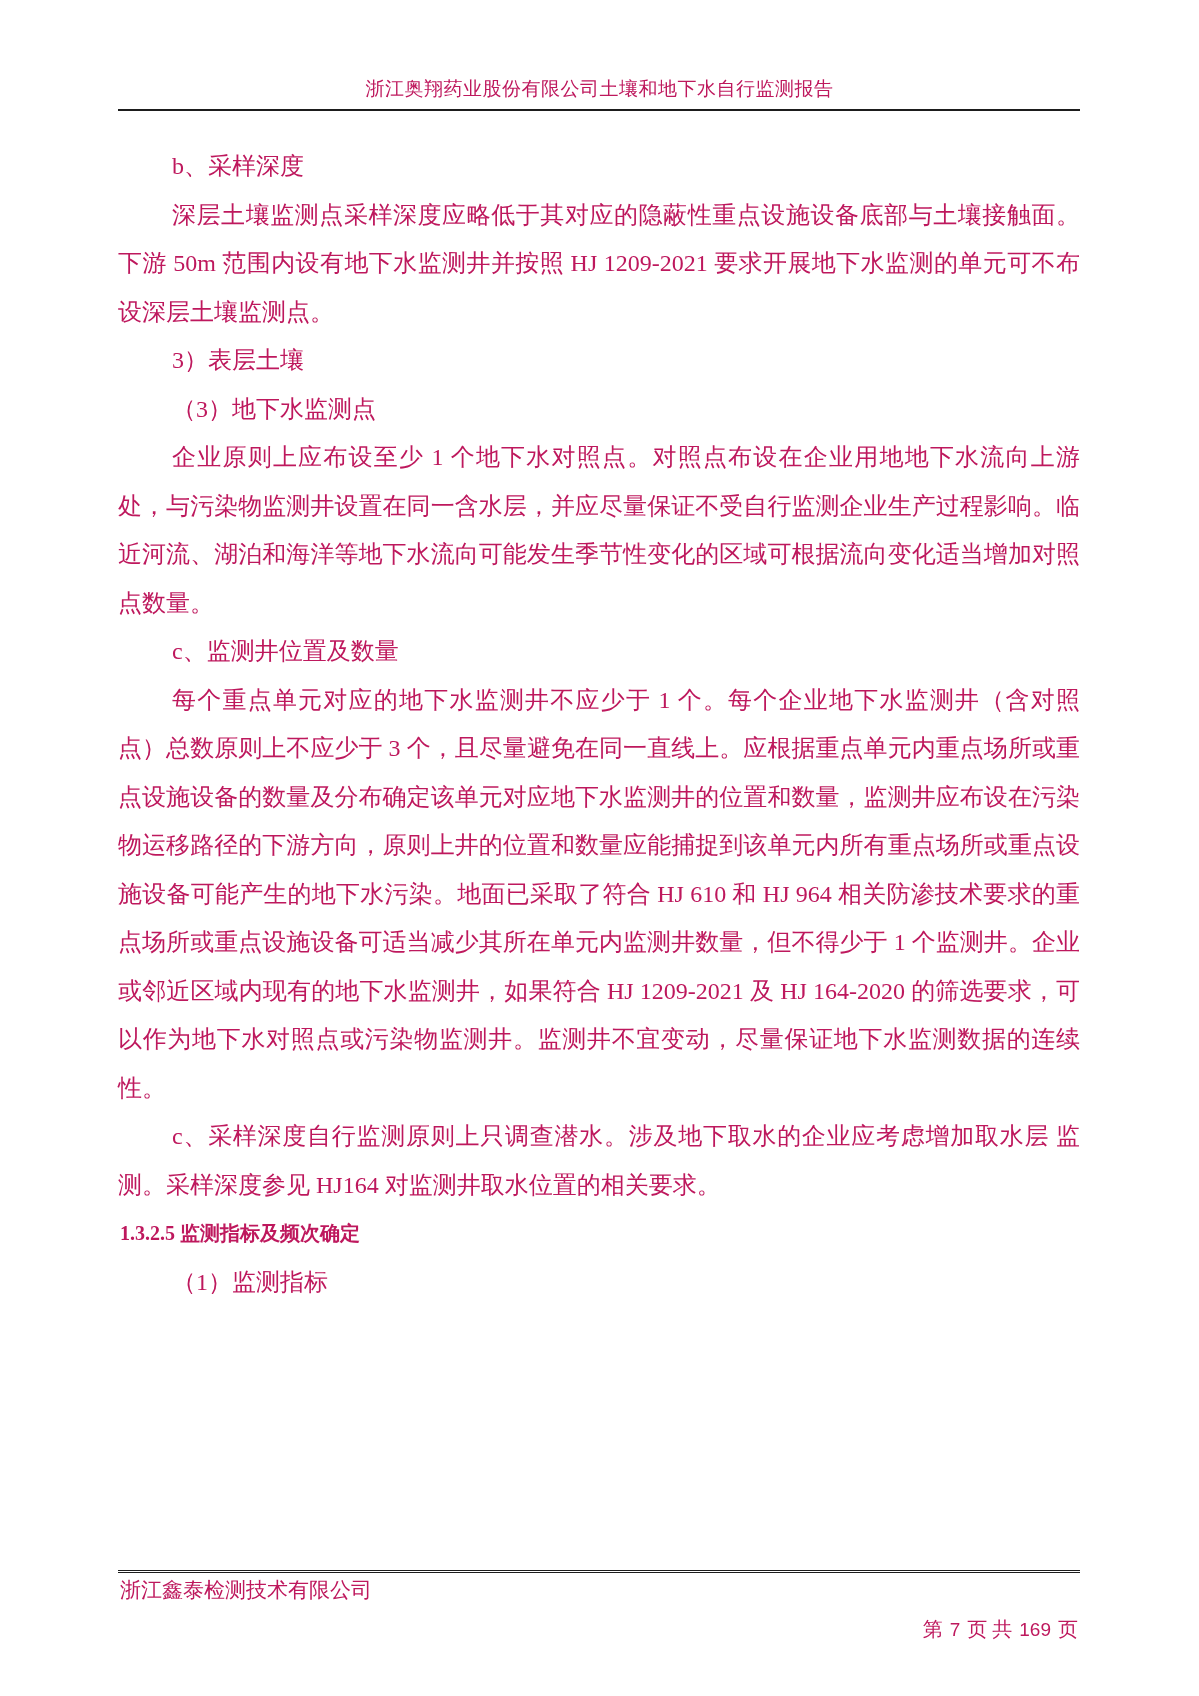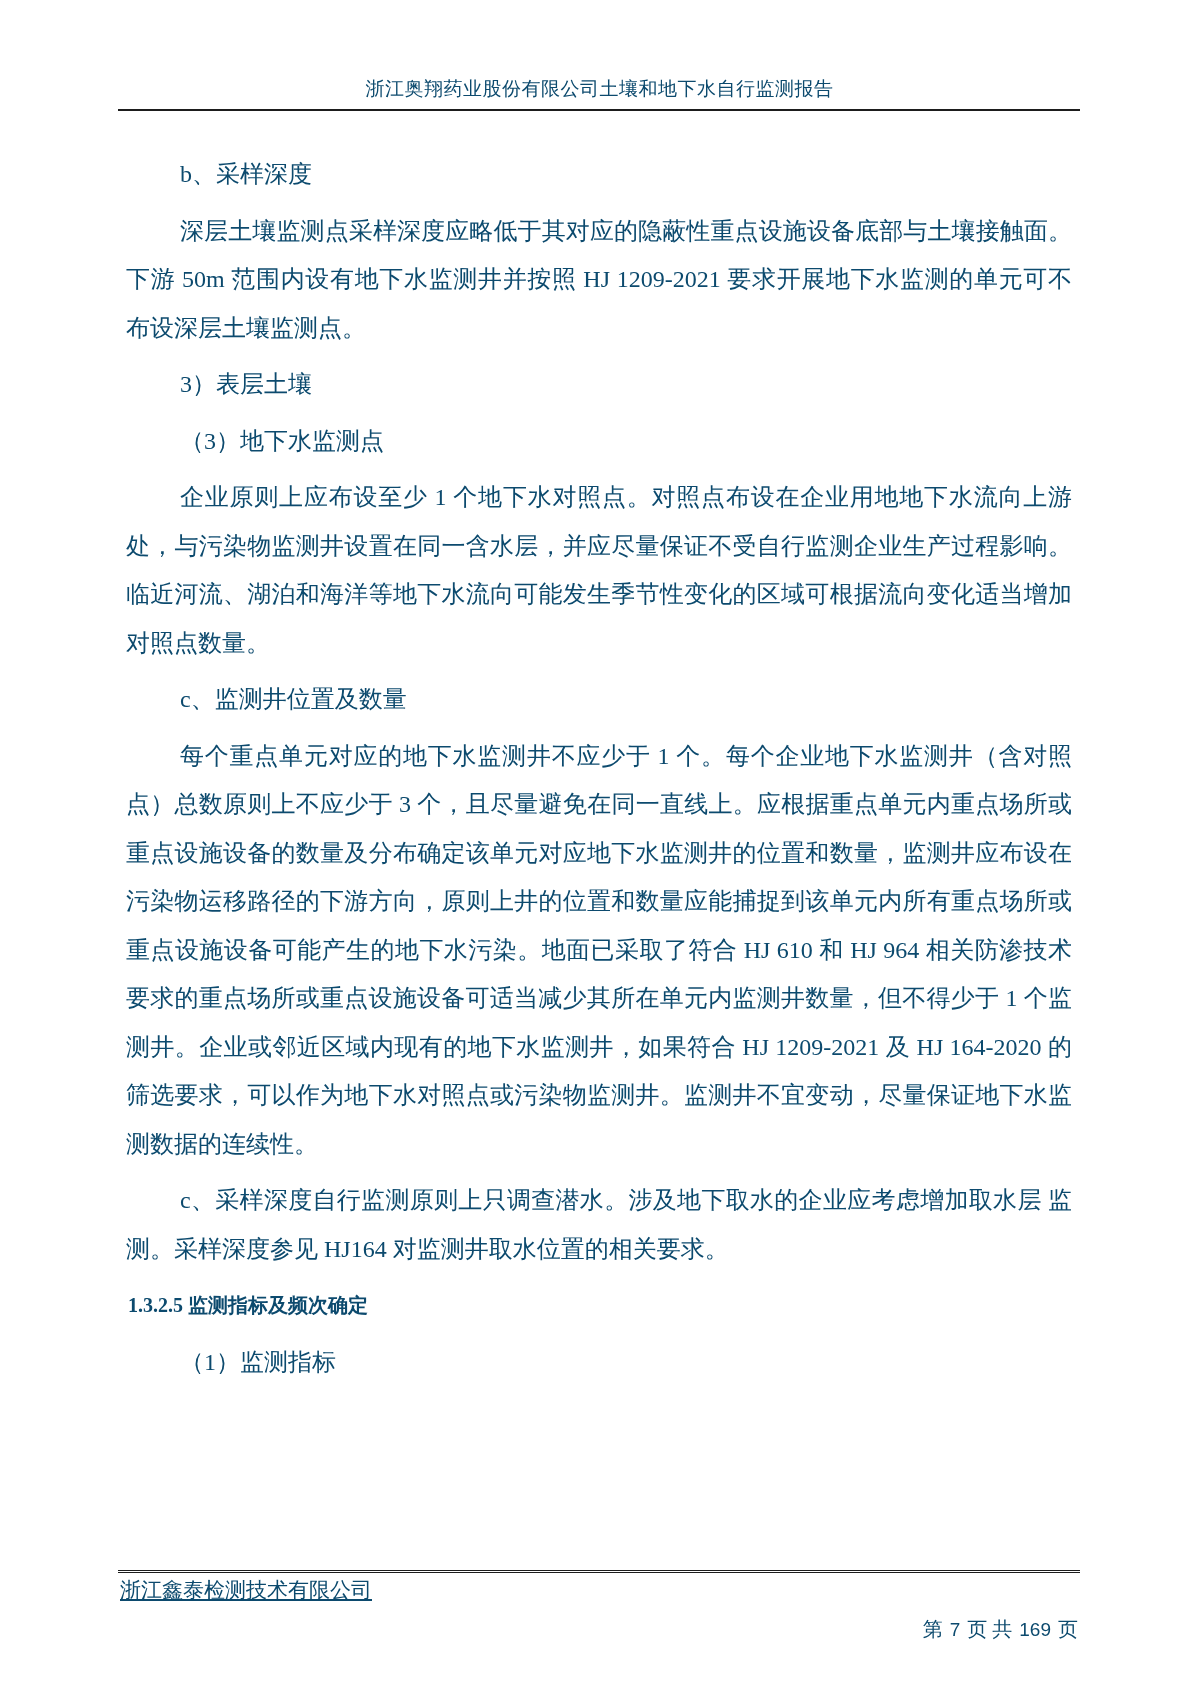--- a/index.html
+++ b/index.html
@@ -2,21 +2,21 @@
 <html><head>
 <meta charset="utf-8">
 <style>
   html, body { margin: 0; padding: 0; background: #ffffff; }
   .page {
     position: relative;
     width: 1199px;
     height: 1696px;
     background: #ffffff;
     font-family: "Liberation Serif", "DejaVu Serif", serif;
-    color: #0c4a6e;
+    color: #be185d;
     overflow: hidden;
   }
   .header-title {
     position: absolute;
     top: 76px;
     left: 0;
     width: 100%;
     text-align: center;
     font-size: 19px;
     letter-spacing: 0.5px;
@@ -33,21 +33,21 @@
   .content {
     position: absolute;
     top: 142px;
     left: 118px;
     width: 962px;
     font-size: 24px;
     line-height: 48.5px;
     text-align: justify;
   }
   .content p {
-    margin: 8px;
+    margin: 0;
     padding: 0;
     text-indent: 54px;
   }
   .content p.heading {
     font-weight: bold;
     font-size: 20px;
     text-indent: 2px;
     text-align: left;
   }
   .footer-rule {
@@ -56,21 +56,20 @@
     left: 118px;
     width: 962px;
     height: 0;
     border-top: 3px double #1d1d1d;
   }
   .footer-company {
     position: absolute;
     top: 1576px;
     left: 120px;
     font-size: 21px;
-    text-decoration: underline;
   }
   .footer-page {
     position: absolute;
     top: 1577px;
     right: 119px;
     font-size: 20px;
     white-space: nowrap;
     margin-top: 39px;
   }
   .footer-page .pagenum {

